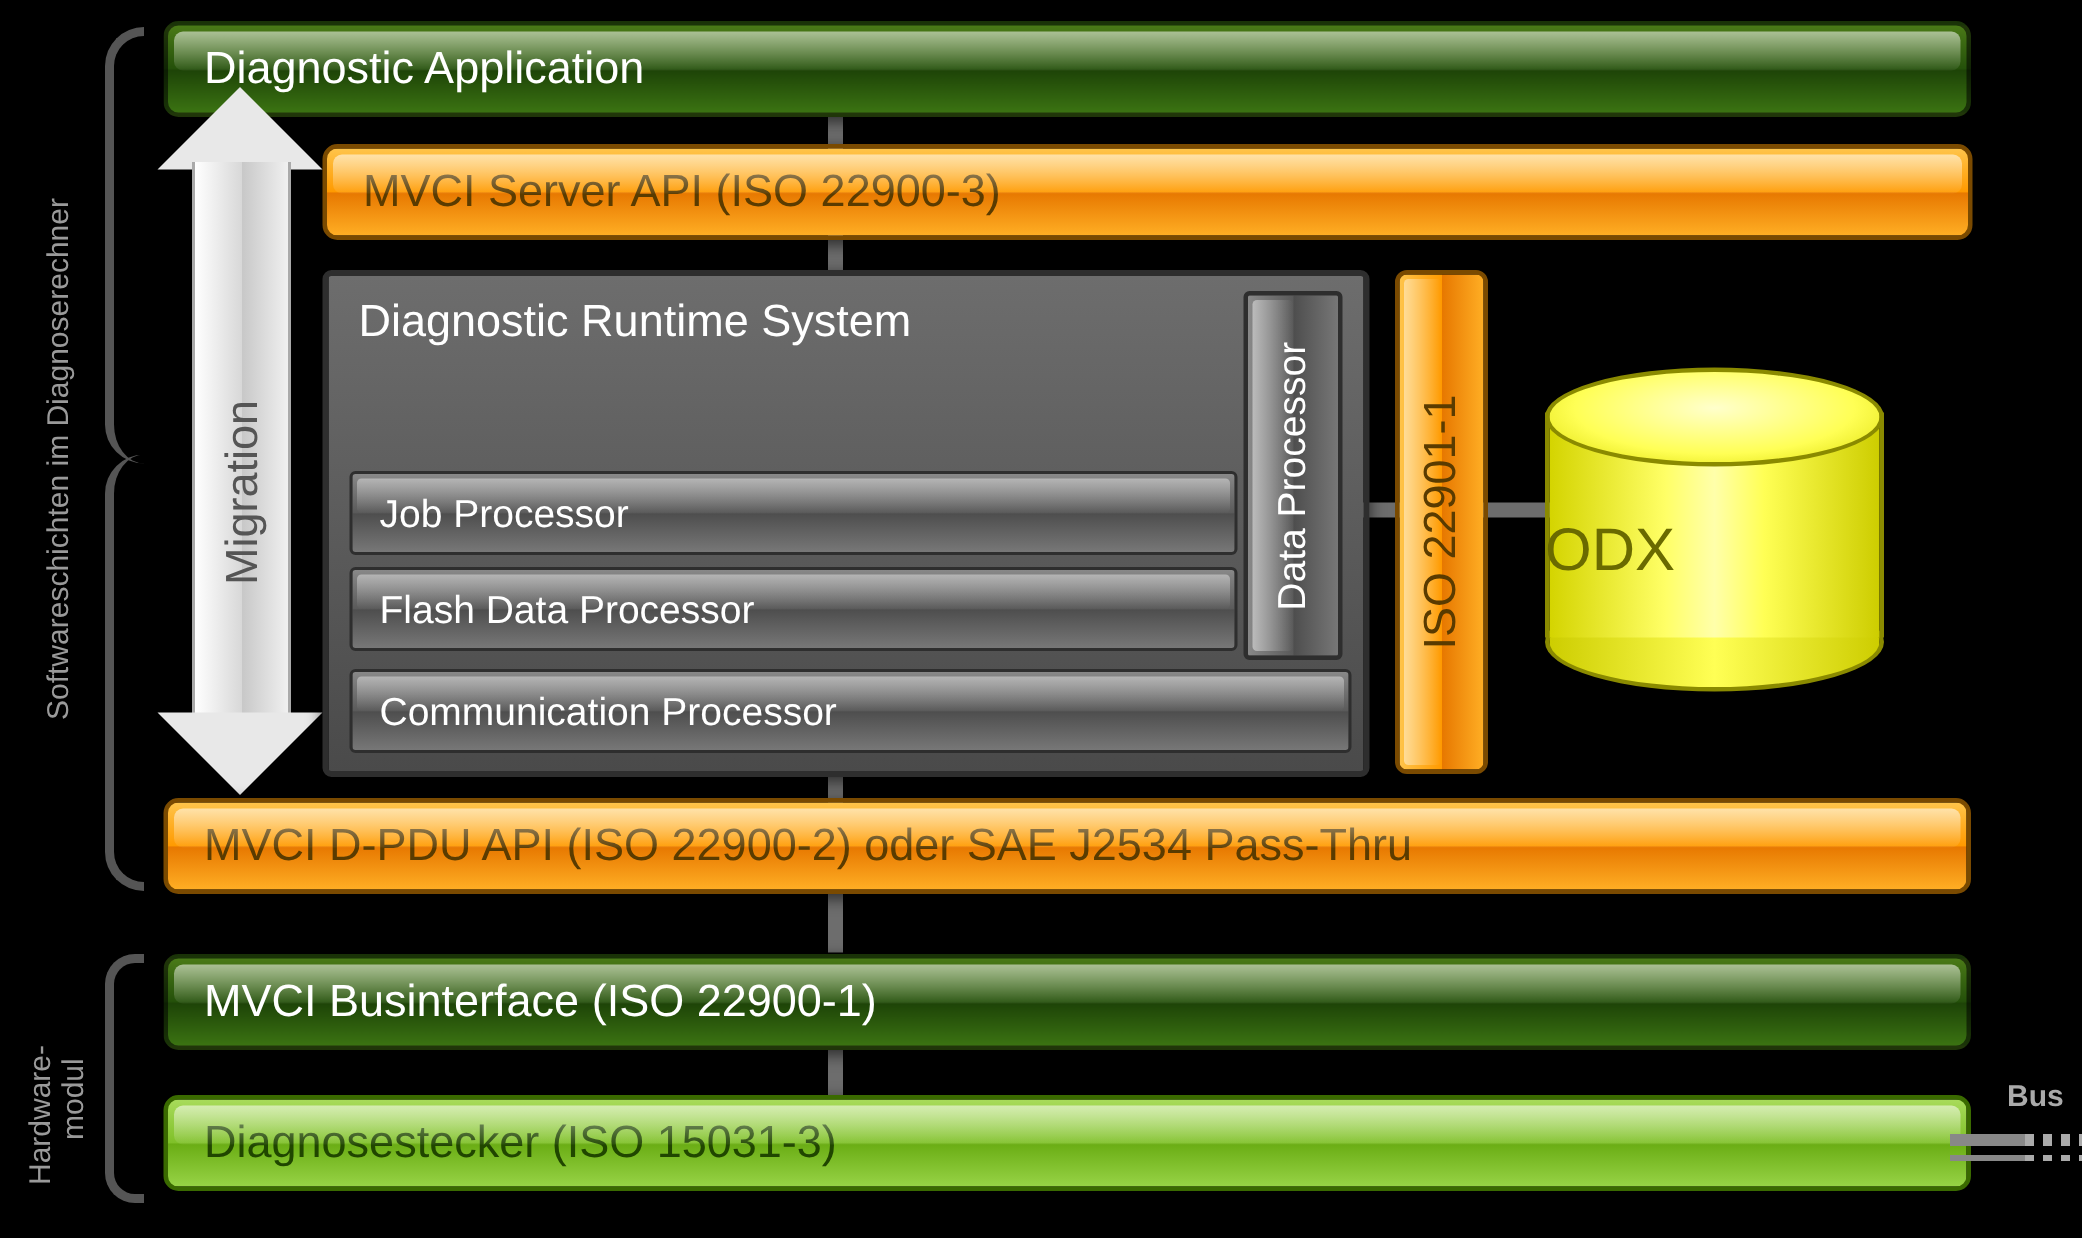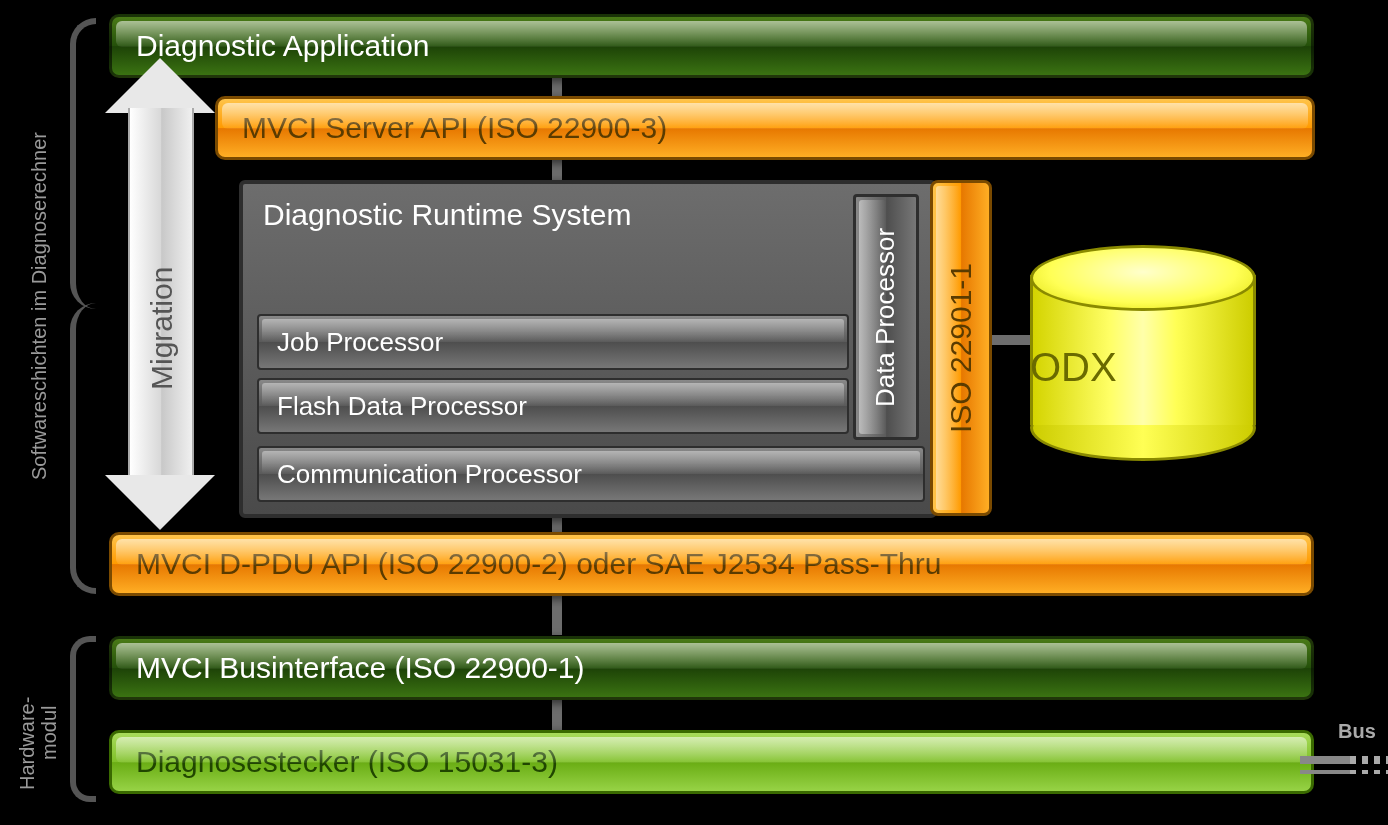--- a/index.html
+++ b/index.html
@@ -79,21 +79,21 @@
 
   <div class="bar orange" style="left:215px;top:96px;width:1070px;height:58px;">
     <span>MVCI Server API (ISO 22900-3)</span>
   </div>
 
   <div class="mig-head up"></div>
   <div class="mig-shaft"></div>
   <div class="mig-head dn"></div>
   <div class="mig-label">Migration</div>
 
-  <div class="panel" style="left:215px;top:180px;width:690px;height:330px;margin-left:24px;">
+  <div class="panel" style="left:215px;top:180px;width:690px;height:330px;">
     <div class="panel-title">Diagnostic Runtime System</div>
 
     <div class="sub" style="left:14px;top:130px;width:570px;height:52px;">
       <span>Job Processor</span>
     </div>
     <div class="sub" style="left:14px;top:194px;width:570px;height:52px;">
       <span>Flash Data Processor</span>
     </div>
     <div class="sub" style="left:14px;top:262px;width:646px;height:52px;">
       <span>Communication Processor</span>

